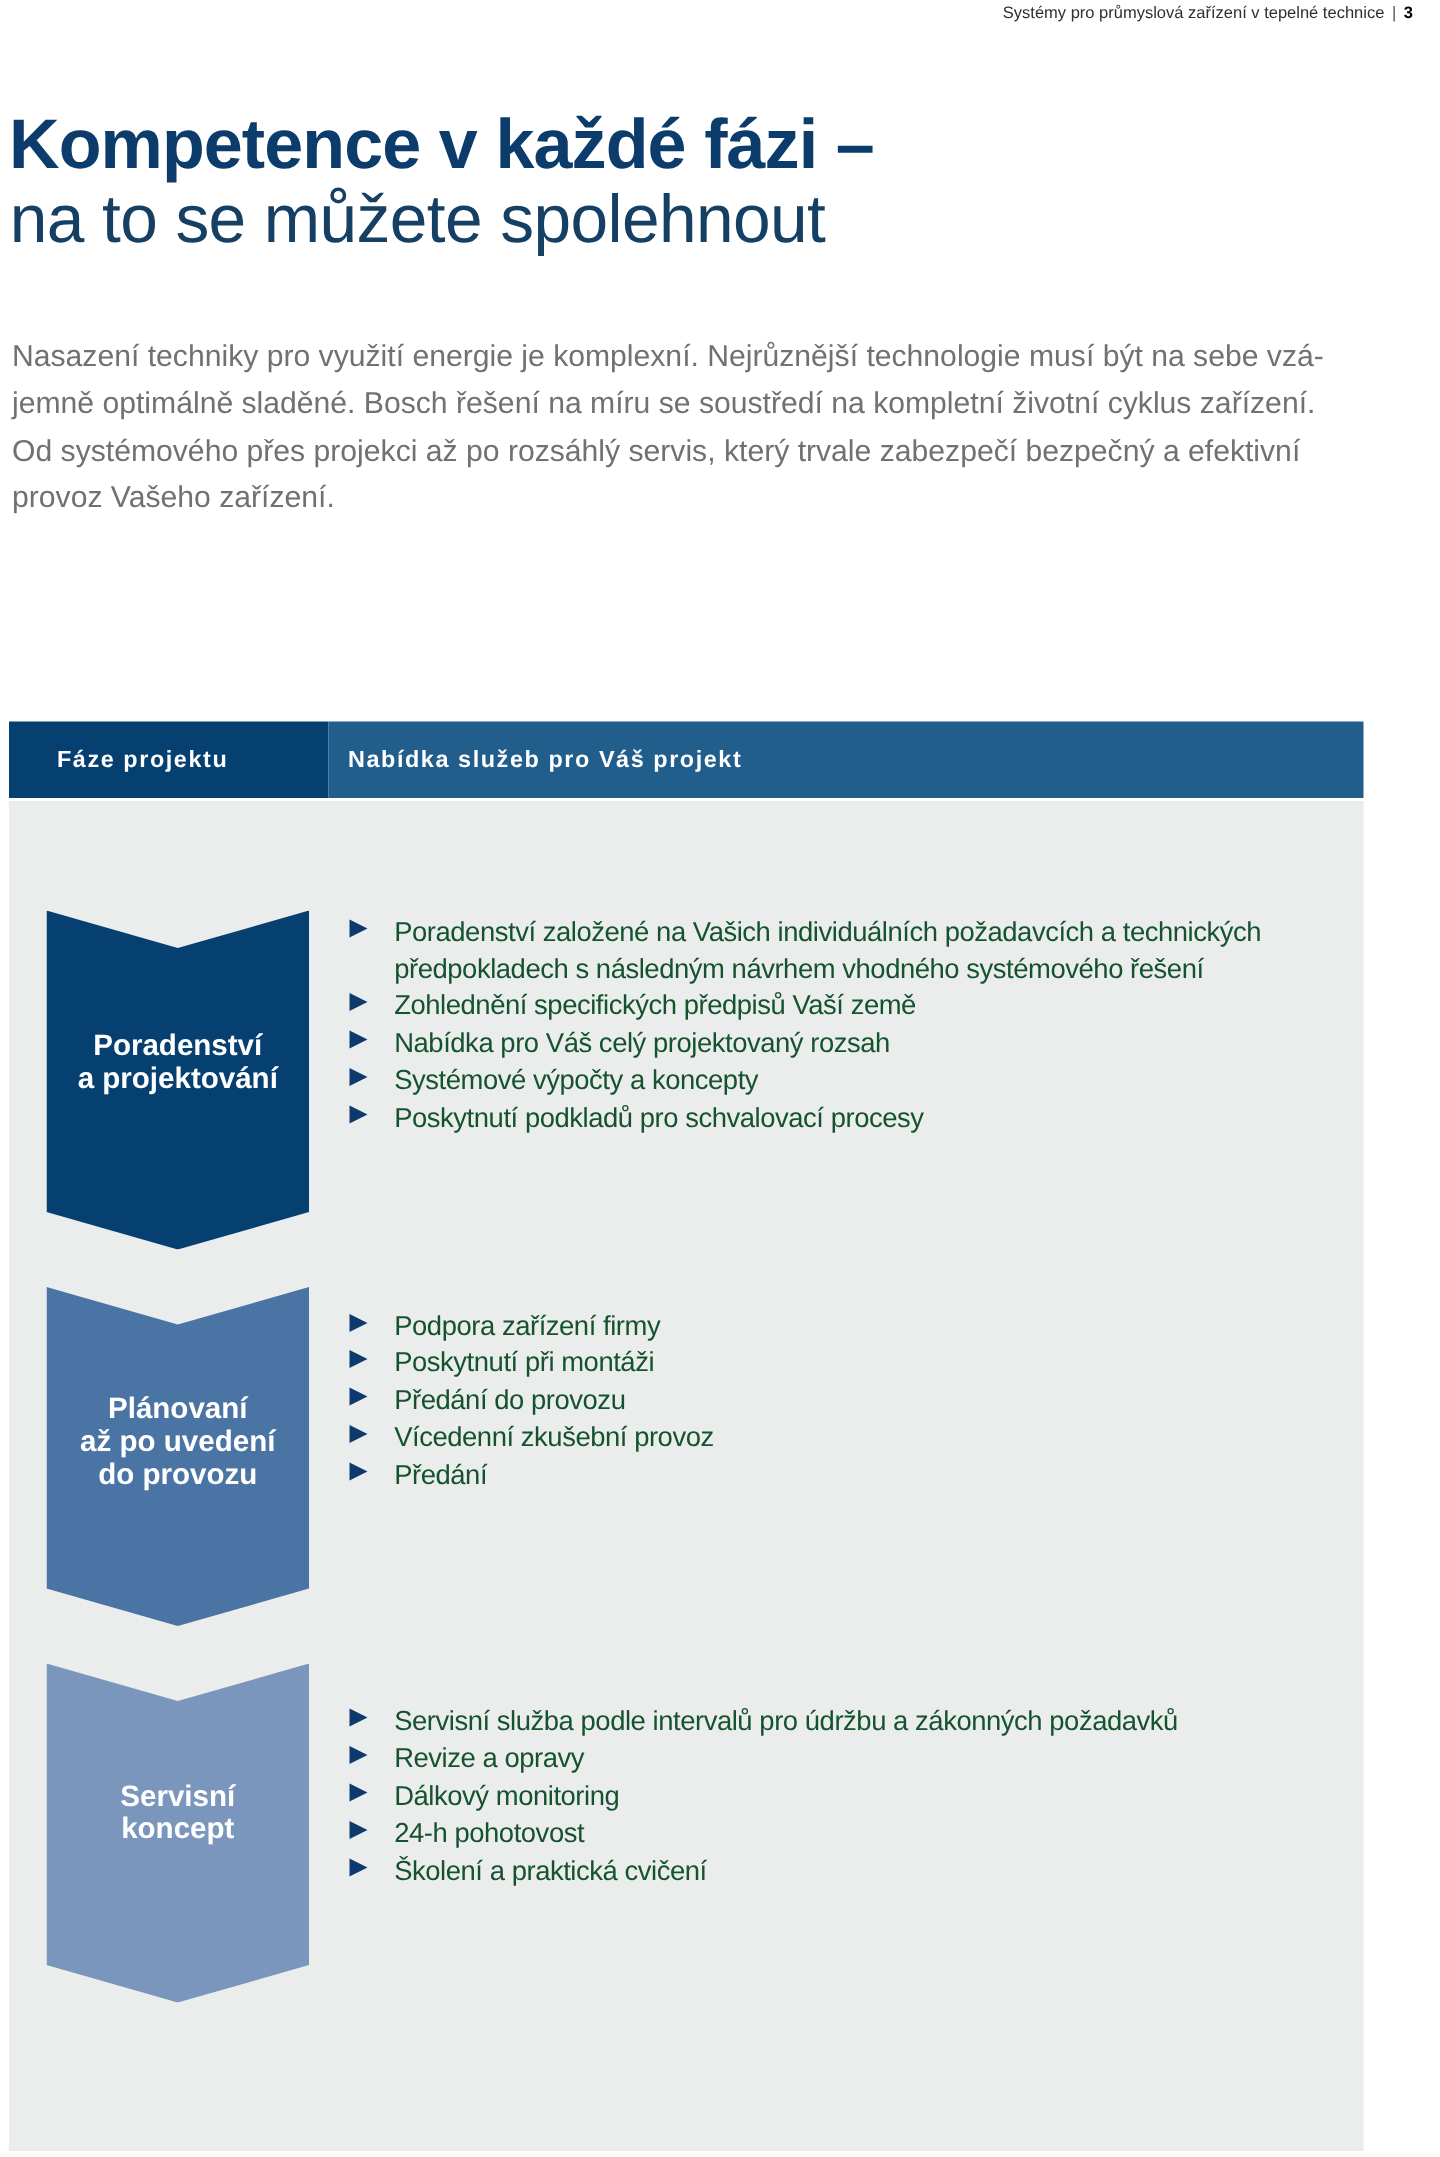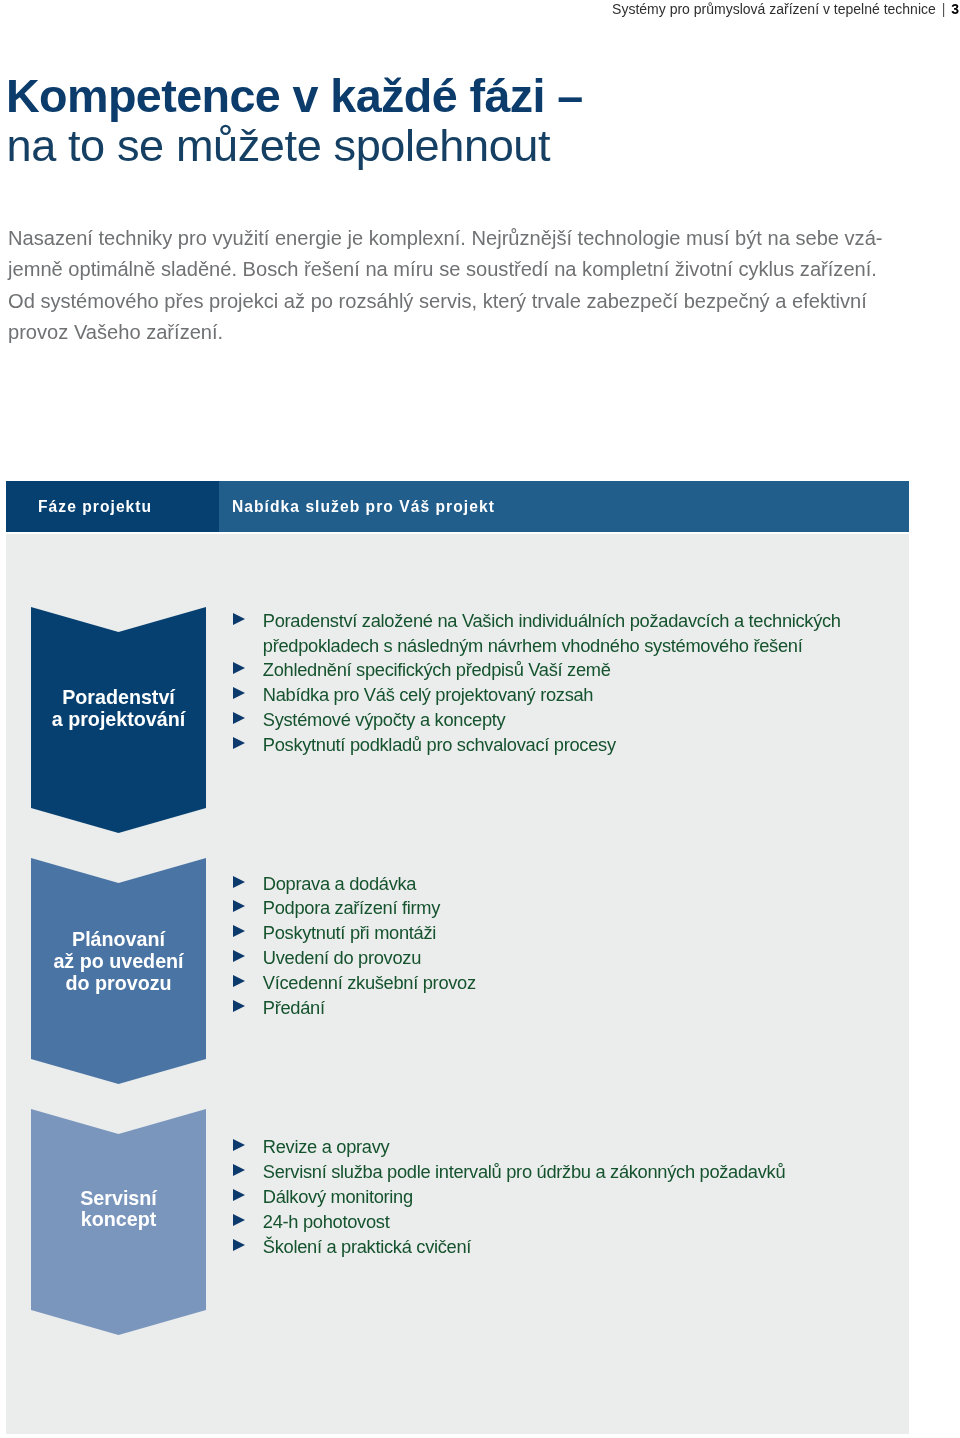--- a/index.html
+++ b/index.html
@@ -1,18 +1,18 @@
 <!DOCTYPE html>
 <html style="--bullet: #0d3a6d;"><head>
 <meta charset="utf-8">
 <style>
   html,body{margin:0;padding:0;}
   body{width:960px;height:1438px;background:#ffffff;font-family:"Liberation Sans",sans-serif;overflow:hidden;}
   .page{position:relative;width:960px;height:1438px;}
-  .running-head{position:absolute;right:1px;top:0px;font-size:14px;line-height:18px;color:#2f2f2f;white-space:nowrap;}
+  .running-head{position:absolute;right:18px;top:0px;font-size:11px;line-height:18px;color:#2f2f2f;white-space:nowrap;}
   .running-head .sep{color:#555;padding:0 2px;}
   .running-head .pg{font-weight:bold;color:#000;}
   .title{position:absolute;left:6px;top:71px;font-size:46.7px;line-height:50px;font-weight:bold;color:#0b3c6b;letter-spacing:-0.6px;white-space:nowrap;}
   .subtitle{position:absolute;left:6.5px;top:121px;font-size:45.1px;line-height:50px;color:#154064;letter-spacing:-0.4px;white-space:nowrap;}
   .intro{position:absolute;left:8px;top:222.8px;width:940px;font-size:20.1px;line-height:31.5px;color:#6f7173;}
   .intro .ln{white-space:nowrap;}
   .panel{position:absolute;left:6px;top:534px;width:903px;height:900px;background:#ebecec;}
   .hdr-left{position:absolute;left:6px;top:481px;width:213px;height:50.5px;background:#064070;}
   .hdr-right{position:absolute;left:219px;top:481px;width:690px;height:50.5px;background:#215e8c;}
   .hdr-text{position:absolute;color:#fff;font-weight:bold;font-size:15.6px;letter-spacing:1.05px;top:498px;text-align:right;}
@@ -67,38 +67,37 @@
       <div class="row">
         <svg class="chev" width="175" height="226" viewBox="0 0 175 226" style="left: 31px; top: 857.5px;">
           <path d="M0 0 L87.5 25 L175 0 L175 201 L87.5 226 L0 201 Z" fill="#4a74a3"></path>
         </svg>
         <div class="chev-label" style="left: 31px; width: 175px; top: 929.2px;">
           <div>Plánovaní</div>
           <div>až po uvedení</div>
           <div>do provozu</div>
         </div>
         <div class="items" style="left: 232px; top: 871.5px; width: 670px;">
-          <div class="item"><span class="bullet"></span><span class="itxt">Doprava a dodávka</span></div>
           <div class="item"><span class="bullet"></span><span class="itxt">Podpora zařízení firmy</span></div>
           <div class="item"><span class="bullet"></span><span class="itxt">Poskytnutí při montáži</span></div>
-          <div class="item"><span class="bullet"></span><span class="itxt">Uvedení do provozu</span></div>
+          <div class="item"><span class="bullet"></span><span class="itxt">Předání do provozu</span></div>
           <div class="item"><span class="bullet"></span><span class="itxt">Vícedenní zkušební provoz</span></div>
           <div class="item"><span class="bullet"></span><span class="itxt">Předání</span></div>
         </div>
       </div>
       <div class="row">
         <svg class="chev" width="175" height="226" viewBox="0 0 175 226" style="left: 31px; top: 1108.6px;">
           <path d="M0 0 L87.5 25 L175 0 L175 201 L87.5 226 L0 201 Z" fill="#7b96bd"></path>
         </svg>
         <div class="chev-label" style="left: 31px; width: 175px; top: 1187.5px;">
           <div>Servisní</div>
           <div>koncept</div>
         </div>
         <div class="items" style="left: 232px; top: 1135.3px; width: 670px;">
+          <div class="item"><span class="bullet"></span><span class="itxt">Servisní služba podle intervalů pro údržbu a zákonných požadavků</span></div>
           <div class="item"><span class="bullet"></span><span class="itxt">Revize a opravy</span></div>
-          <div class="item"><span class="bullet"></span><span class="itxt">Servisní služba podle intervalů pro údržbu a zákonných požadavků</span></div>
           <div class="item"><span class="bullet"></span><span class="itxt">Dálkový monitoring</span></div>
           <div class="item"><span class="bullet"></span><span class="itxt">24-h pohotovost</span></div>
           <div class="item"><span class="bullet"></span><span class="itxt">Školení a praktická cvičení</span></div>
         </div>
       </div>
     </div>
 </div>
 
 </body></html>

